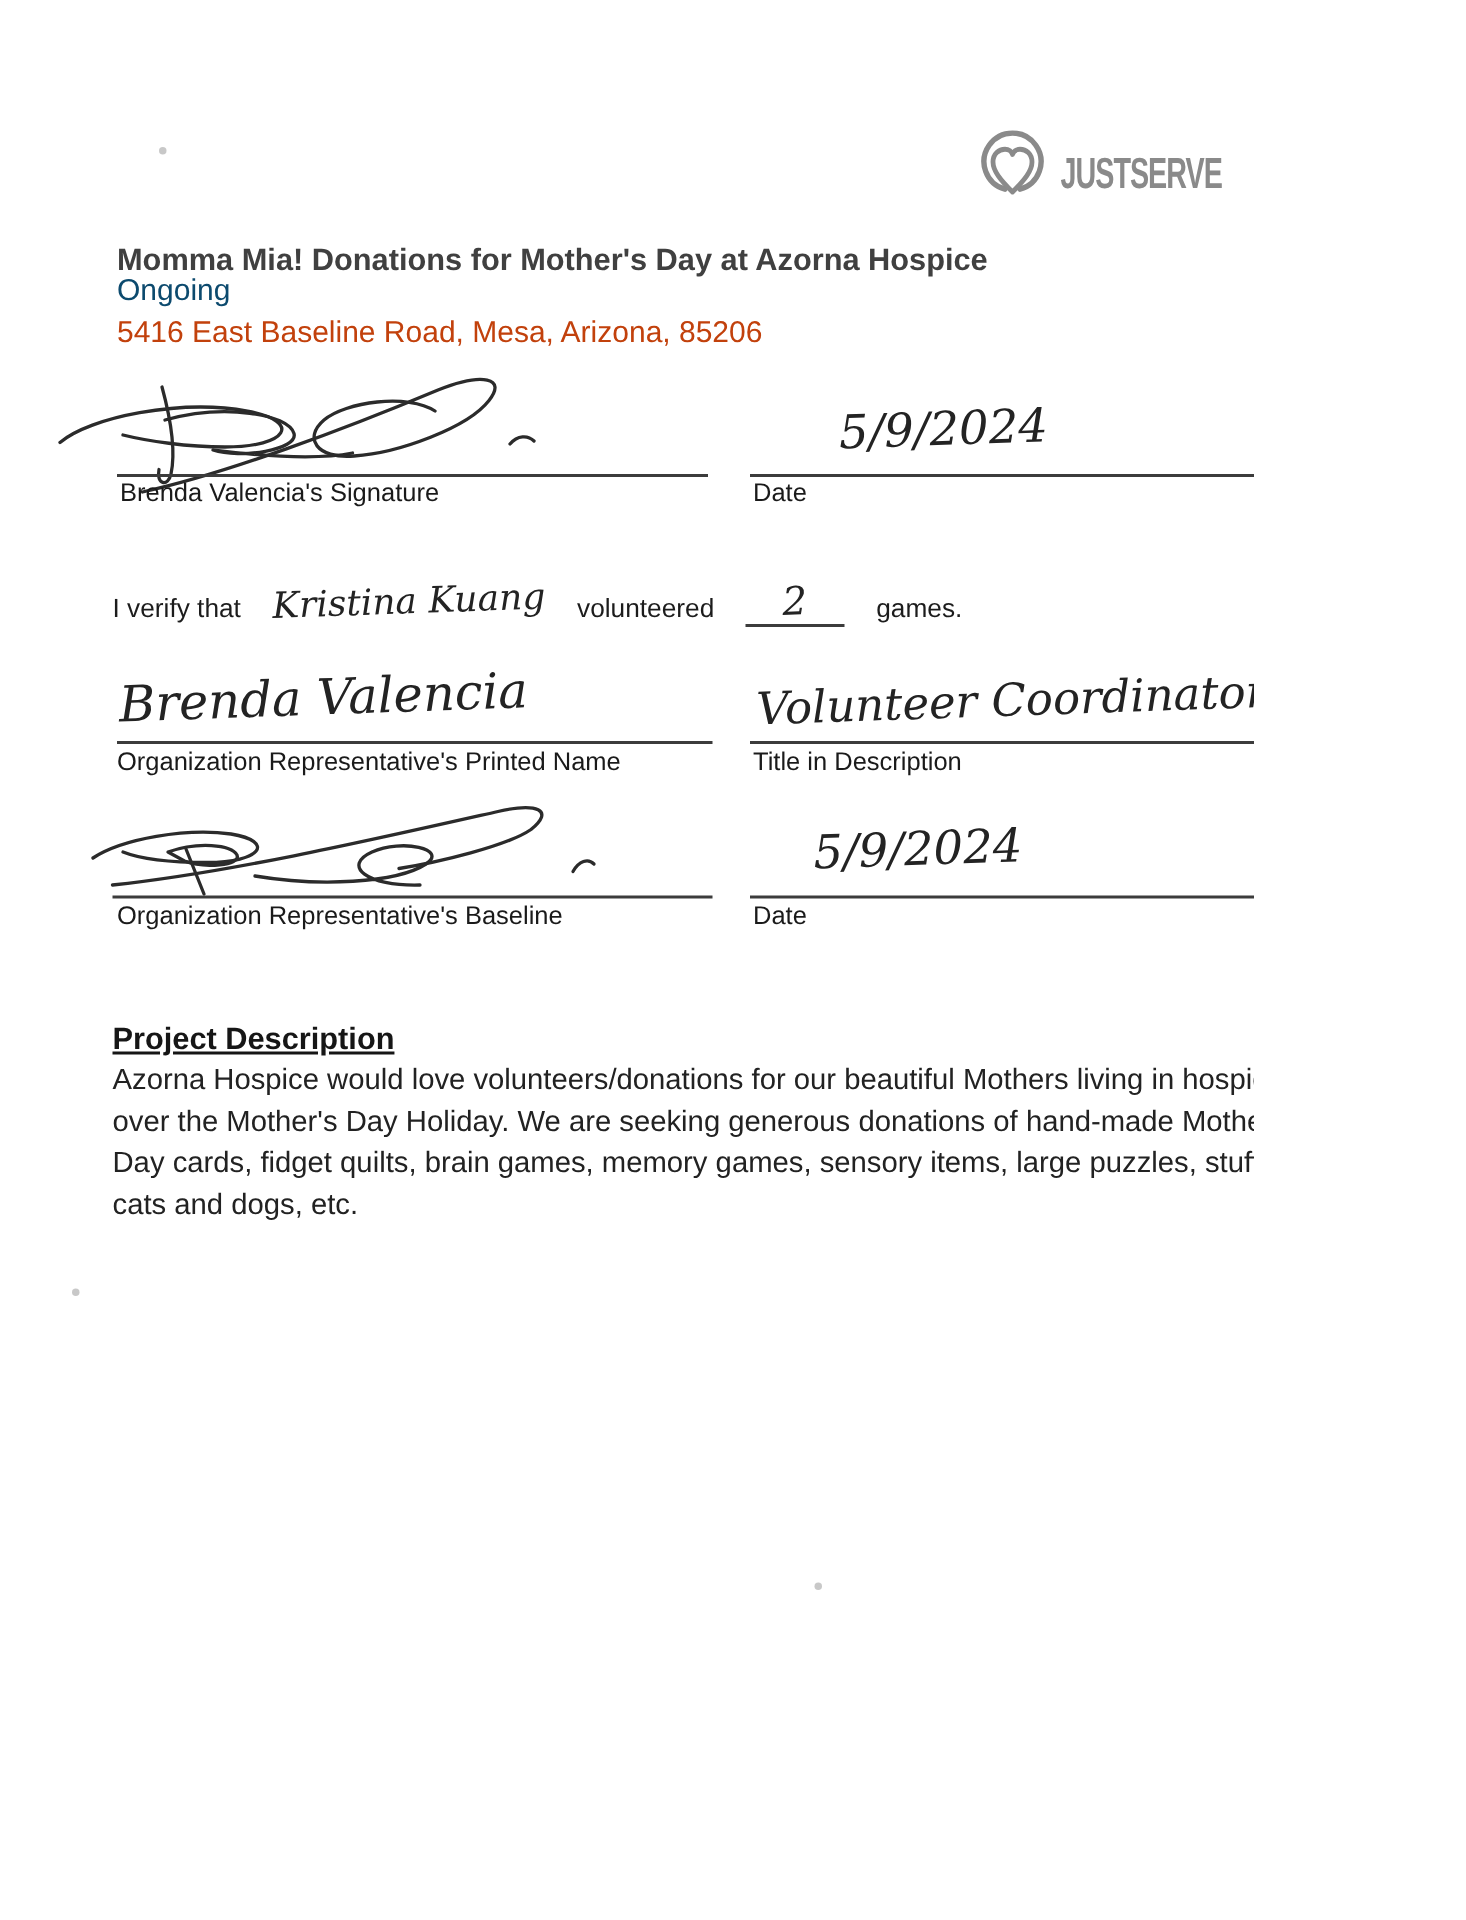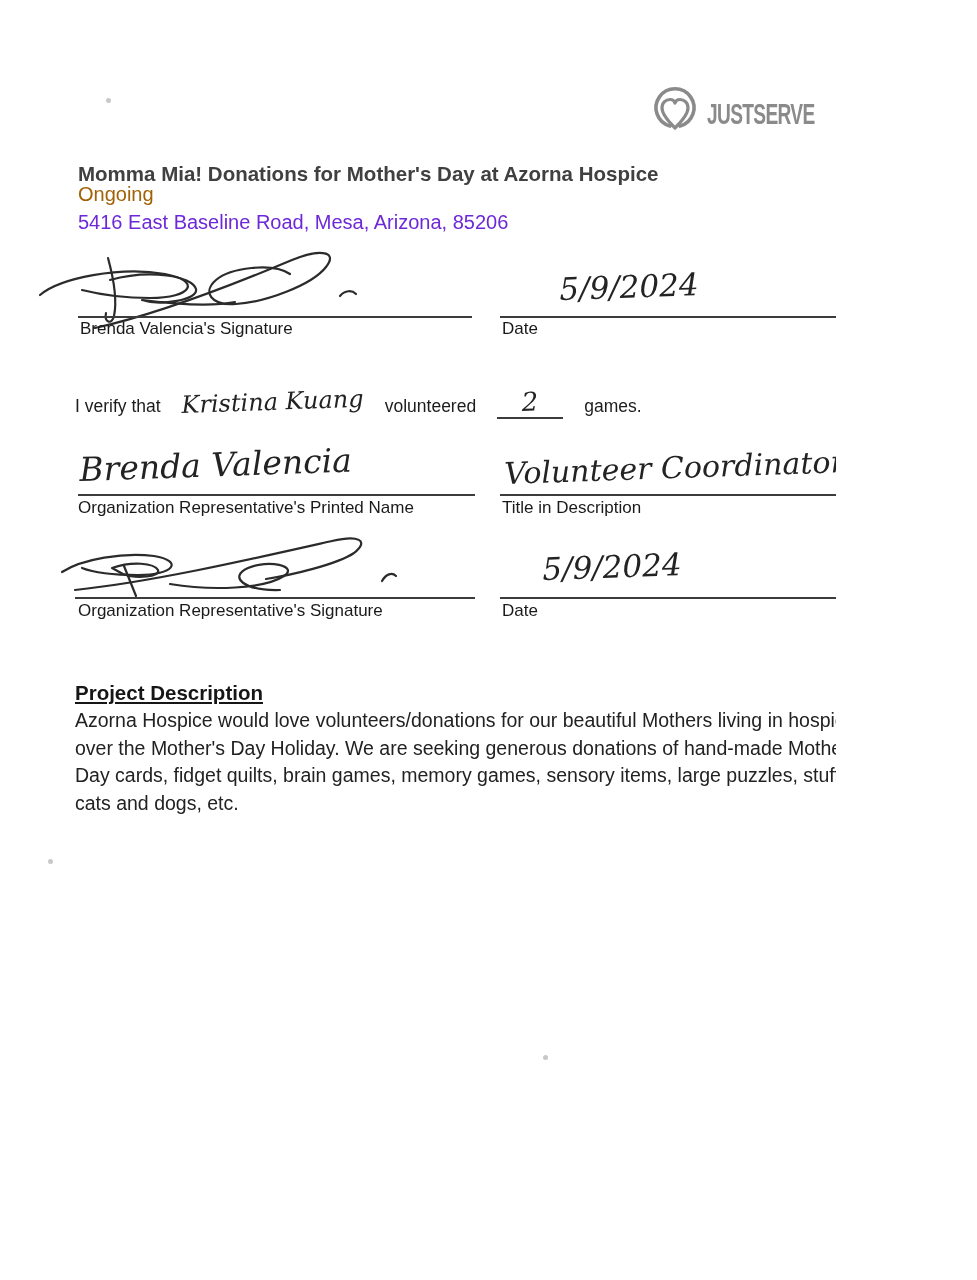--- a/index.html
+++ b/index.html
@@ -25,22 +25,22 @@
     letter-spacing:-1px;
     display:inline-block;
     transform:scaleX(0.66);
     transform-origin:left center;
     line-height:46px;
     white-space:nowrap;
   }
 
   
   .doc-title{left:78px;top:152px;font-size:20.5px;font-weight:bold;color:#404040;white-space:nowrap;margin-top:10px;}
-  .doc-sub{left:78px;top:183px;font-size:20px;color:#a16207;}
-  .doc-addr{left:78px;top:211px;font-size:20px;color:#6d28d9;white-space:nowrap;}
+  .doc-sub{left:78px;top:183px;font-size:20px;color:#0c4a6e;}
+  .doc-addr{left:78px;top:211px;font-size:20px;color:#c2410c;white-space:nowrap;}
 
   
   .rule{border-top:2px solid #3c3c3c;height:0;}
   .field-label{font-size:17px;color:#1a1a1a;white-space:nowrap;}
 
   
   .hand{
     font-family:"DejaVu Serif",serif;
     font-style:italic;
     color:#232323;
@@ -131,21 +131,21 @@
     <svg class="sig" width="355" height="78" viewBox="0 0 355 78">
       <path d="M 10 46 C 30 33, 72 26, 102 30 C 132 35, 122 49, 86 49 C 60 49, 40 46, 30 42"></path>
       <path d="M 60 42 C 80 35, 102 37, 106 44 C 109 51, 84 53, 71 48 Z"></path>
       <path d="M 72 40 L 84 70"></path>
       <path d="M 118 58 C 160 65, 212 63, 232 50 C 247 40, 216 33, 196 42 C 176 51, 192 65, 228 64"></path>
       <path d="M 23 64 C 100 56, 200 33, 280 15 C 306 9, 318 14, 302 27 C 286 38, 240 49, 214 53"></path>
       <path d="M 330 55 C 334 48, 340 46, 344 50"></path>
     </svg>
   </div>
   <div class="abs rule" style="left:75px;top:597px;width:400px;"></div>
-  <div class="abs field-label" style="left:78px;top:601px;">Organization Representative's Signature</div>
+  <div class="abs field-label" style="left:78px;top:601px;">Organization Representative's Baseline</div>
 
   <div class="abs hand" style="left:543px;top:551px;font-size:31px;">5/9/2024</div>
   <div class="abs rule" style="left:500px;top:597px;width:400px;"></div>
   <div class="abs field-label" style="left:502px;top:601px;">Date</div>
 
   <div class="abs heading">Project Description</div>
   <div class="abs para">Azorna Hospice would love volunteers/donations for our beautiful Mothers living in hospice over the Mother's Day Holiday. We are seeking generous donations of hand-made Mother's Day cards, fidget quilts, brain games, memory games, sensory items, large puzzles, stuffed cats and dogs, etc.</div>
 
 </div>
 

